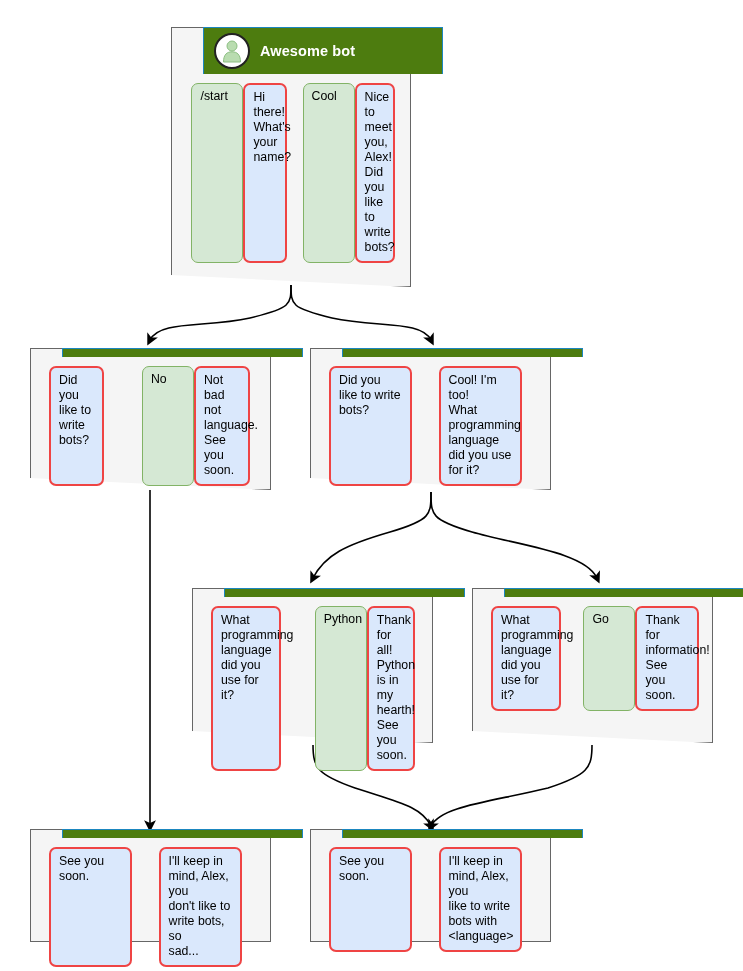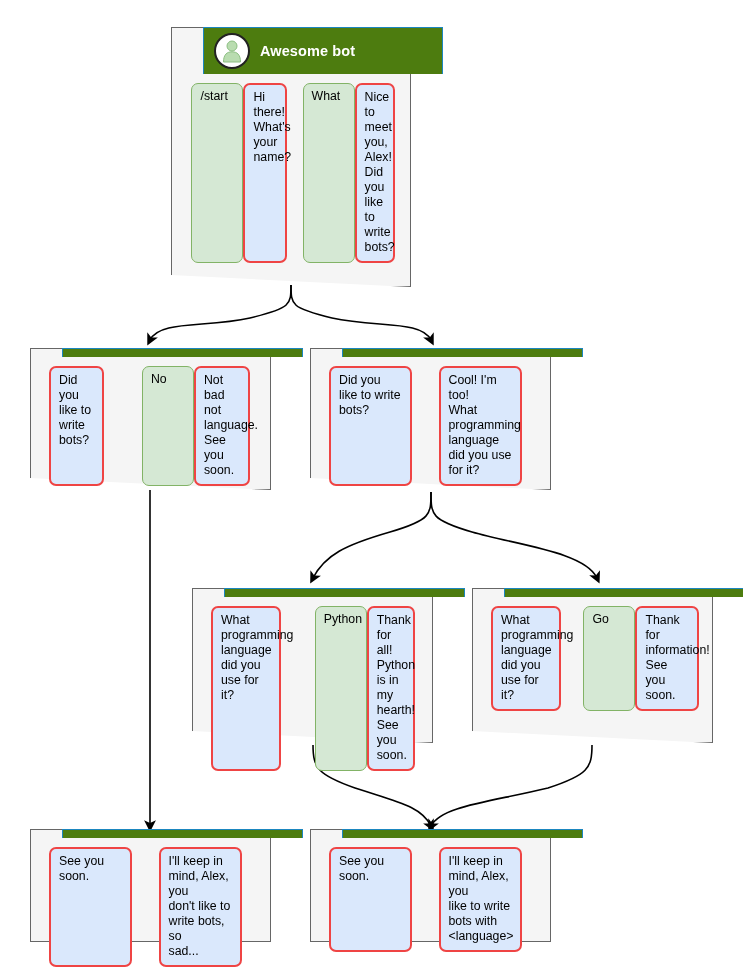--- a/index.html
+++ b/index.html
@@ -153,21 +153,21 @@
       <div class="row right">
         <div class="bubble user">/start</div>
       </div>
       <div class="gap-m"></div>
       <div class="row left">
         <div class="bubble bot">Hi there!
 What's your name?</div>
       </div>
       <div class="gap-m"></div>
       <div class="row right">
-        <div class="bubble user">What</div>
+        <div class="bubble user">Cool</div>
       </div>
       <div class="gap-m"></div>
       <div class="row left">
         <div class="bubble bot">Nice to meet you, Alex!
 Did you like to write bots?</div>
       </div>
     </div>
   </div>
 
   <div class="card" style="left:30px; top:348px; width:241px; height:142px;">

